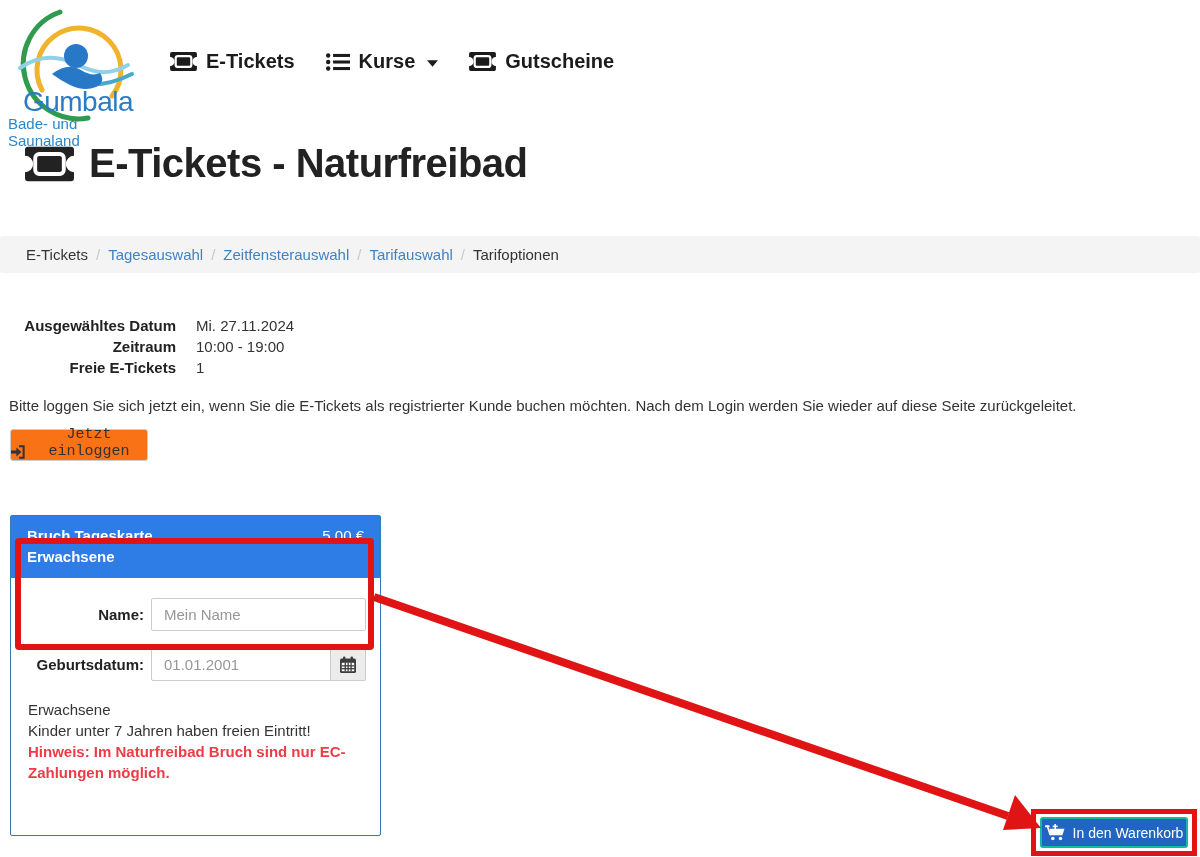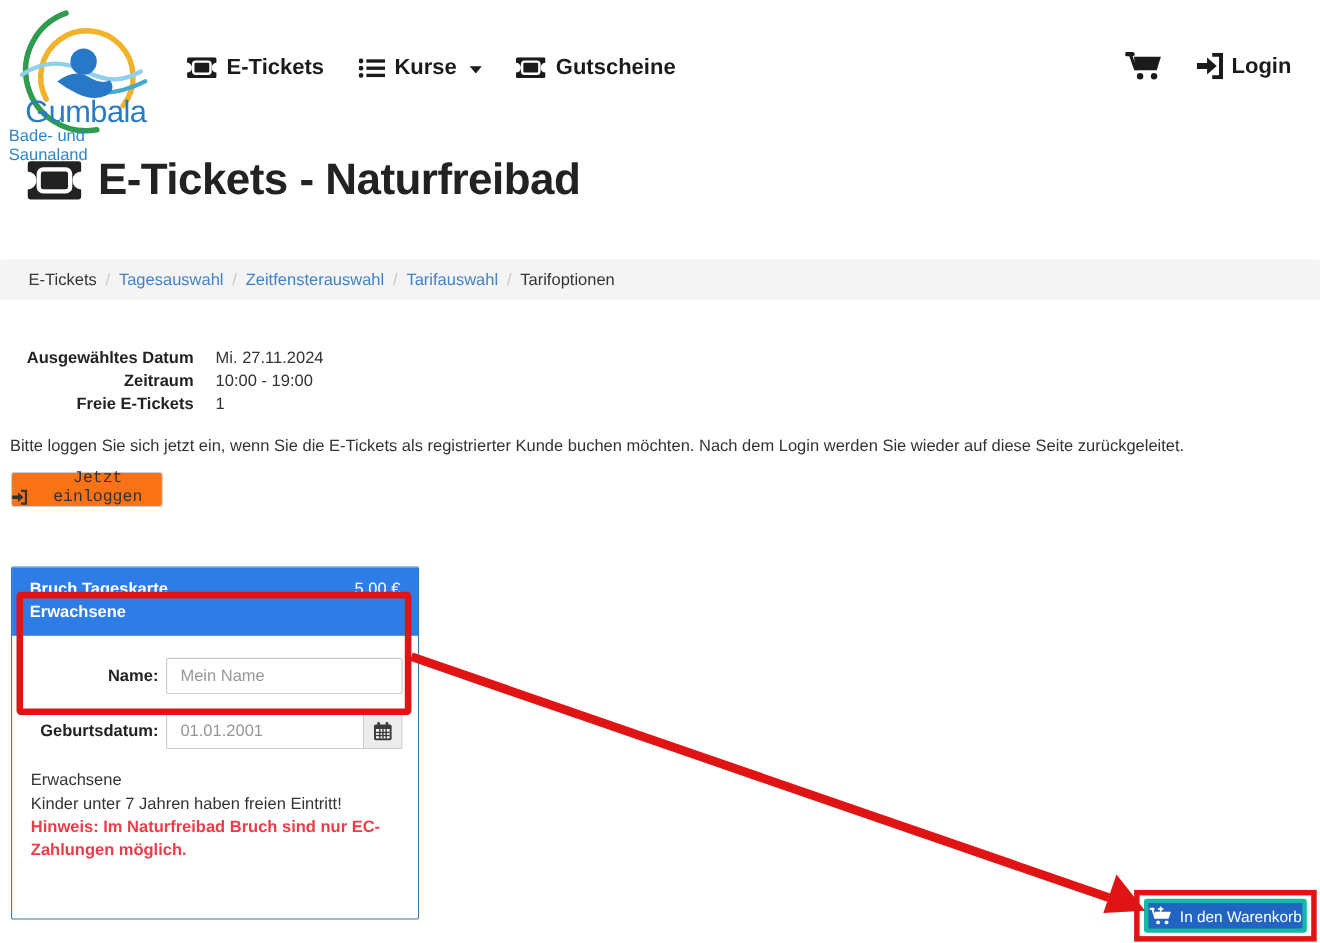--- a/index.html
+++ b/index.html
@@ -99,21 +99,21 @@
     display: flex; align-items: center; justify-content: center; cursor: pointer;
   }
   .card-desc {
     position: absolute; top: 183px; left: 17px; width: 340px;
     font-size: 15px; line-height: 21px; color: #333;
   }
   .card-notice { color: #ee3b47; font-weight: 700; }
   
   .btn-cart {
     position: absolute; top: 817px; left: 1040px; width: 148px; height: 31px;
-    background: #2164c1; border: 4px solid #14b8a6; border-radius: 3px;
+    background: #2164c1; border: 2px solid #14b8a6; border-radius: 3px;
     color: #fff; font-size: 14px; font-family: inherit;
     display: flex; align-items: center; justify-content: center; gap: 8px; cursor: pointer;
   }
   
   .annot { position: absolute; pointer-events: none; border-style: solid; border-color: #e01414; }
   .annot-form { top: 538px; left: 15px; width: 359px; height: 112px; border-width: 6px; border-radius: 4px; }
   .annot-cart { top: 809px; left: 1031px; width: 166px; height: 47px; border-width: 5px; }
   .annot-arrow { position: absolute; top: 0; left: 0; pointer-events: none; }
 </style>
 </head>
@@ -158,38 +158,20 @@
     </div>
     <div class="nav-item">
       <svg width="27" height="19" viewBox="0 0 24 17" fill="#1b1b1b">
         <path d="M1.5 0 h21 A1.5 1.5 0 0 1 24 1.5 v3 a4 4 0 0 0 0 8 v3 A1.5 1.5 0 0 1 22.5 17 h-21 A1.5 1.5 0 0 1 0 15.5 v-3 a4 4 0 0 0 0 -8 v-3 A1.5 1.5 0 0 1 1.5 0 Z"></path>
         <rect x="5" y="3.6" width="14" height="9.8" rx="2" fill="none" stroke="#fff" stroke-width="2"></rect>
       </svg>
       <span>Gutscheine</span>
     </div>
   </nav>
 
-  <div class="header-right">
-    <div class="cart-link">
-      <svg width="33" height="28" viewBox="0 0 26 21">
-        <path d="M1 2 h4.2" fill="none" stroke="#1b1b1b" stroke-width="3" stroke-linecap="round"></path>
-        <polygon points="4.2,0.6 8.9,13.6 6.4,13.6 2.2,1.6" fill="#1b1b1b"></polygon>
-        <polygon points="6.2,3.8 25.5,3.8 22.5,13.6 7.5,13.6" fill="#1b1b1b"></polygon>
-        <circle cx="10.6" cy="17.8" r="2.3" fill="#1b1b1b"></circle>
-        <circle cx="20.6" cy="17.8" r="2.3" fill="#1b1b1b"></circle>
-      </svg>
-    </div>
-    <div class="login-link">
-      <svg width="24" height="24" viewBox="0 0 18 18">
-        <path d="M0 7 h7 V3.2 L13.6 9 7 14.8 V11 H0 Z" fill="#1b1b1b"></path>
-        <path d="M10.5 1.4 h6 v15.2 h-6" fill="none" stroke="#1b1b1b" stroke-width="2.7"></path>
-      </svg>
-      <span>Login</span>
-    </div>
-  </div>
 
   <h1 class="page-title">
     <svg width="49" height="36" viewBox="0 0 24 17" fill="#222">
       <path d="M1.5 0 h21 A1.5 1.5 0 0 1 24 1.5 v3 a4 4 0 0 0 0 8 v3 A1.5 1.5 0 0 1 22.5 17 h-21 A1.5 1.5 0 0 1 0 15.5 v-3 a4 4 0 0 0 0 -8 v-3 A1.5 1.5 0 0 1 1.5 0 Z"></path>
       <rect x="5" y="3.6" width="14" height="9.8" rx="2" fill="none" stroke="#fff" stroke-width="1.9"></rect>
     </svg>
     <span>E-Tickets - Naturfreibad</span>
   </h1>
 
   <div class="breadcrumb">

